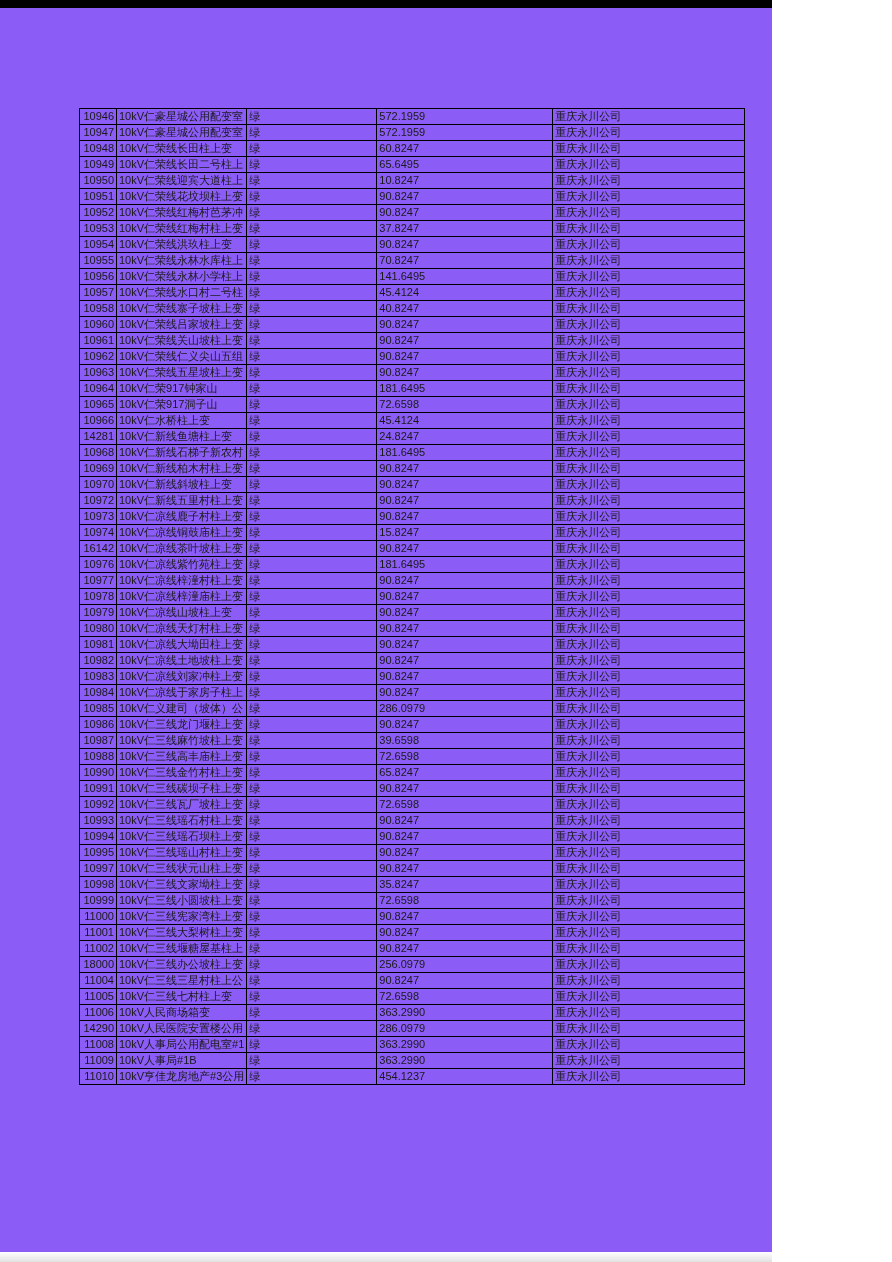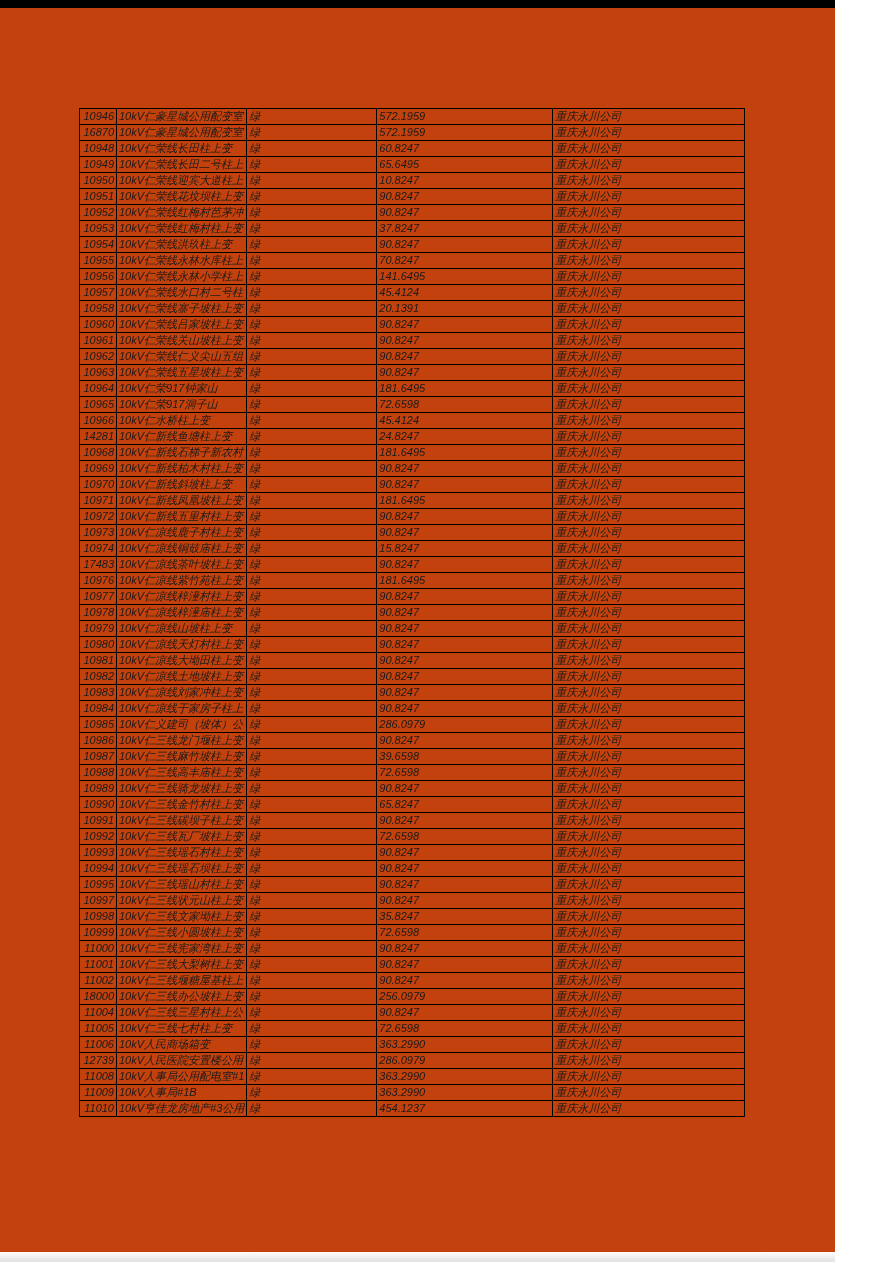--- a/index.html
+++ b/index.html
@@ -3,25 +3,24 @@
 <meta charset="utf-8">
 <style>
   html, body {
     margin: 0;
     padding: 0;
     background: #ffffff;
     font-family: "Liberation Sans", "DejaVu Sans", sans-serif;
   }
   .page {
     position: relative;
-    width: 835px;
+    width: 772px;
     height: 1262px;
-    background: #c2410c;
+    background: #8b5cf6;
     overflow: hidden;
-    font-style: italic;
   }
   .top-bar {
     position: absolute;
     top: 0;
     left: 0;
     width: 892px;
     height: 8px;
     background: #000000;
   }
   .bottom-edge {
@@ -69,21 +68,21 @@
   <table class="data-table">
     <tbody>
         <tr>
     <td class="col-id">10946</td>
     <td class="col-name">10kV仁豪星城公用配变室</td>
     <td class="col-status">绿</td>
     <td class="col-value">572.1959</td>
     <td class="col-company">重庆永川公司</td>
   </tr>
         <tr>
-    <td class="col-id">16870</td>
+    <td class="col-id">10947</td>
     <td class="col-name">10kV仁豪星城公用配变室</td>
     <td class="col-status">绿</td>
     <td class="col-value">572.1959</td>
     <td class="col-company">重庆永川公司</td>
   </tr>
         <tr>
     <td class="col-id">10948</td>
     <td class="col-name">10kV仁荣线长田柱上变</td>
     <td class="col-status">绿</td>
     <td class="col-value">60.8247</td>
@@ -149,21 +148,21 @@
     <td class="col-id">10957</td>
     <td class="col-name">10kV仁荣线水口村二号柱</td>
     <td class="col-status">绿</td>
     <td class="col-value">45.4124</td>
     <td class="col-company">重庆永川公司</td>
   </tr>
         <tr>
     <td class="col-id">10958</td>
     <td class="col-name">10kV仁荣线寨子坡柱上变</td>
     <td class="col-status">绿</td>
-    <td class="col-value">20.1391</td>
+    <td class="col-value">40.8247</td>
     <td class="col-company">重庆永川公司</td>
   </tr>
         <tr>
     <td class="col-id">10960</td>
     <td class="col-name">10kV仁荣线吕家坡柱上变</td>
     <td class="col-status">绿</td>
     <td class="col-value">90.8247</td>
     <td class="col-company">重庆永川公司</td>
   </tr>
         <tr>
@@ -230,27 +229,20 @@
     <td class="col-company">重庆永川公司</td>
   </tr>
         <tr>
     <td class="col-id">10970</td>
     <td class="col-name">10kV仁新线斜坡柱上变</td>
     <td class="col-status">绿</td>
     <td class="col-value">90.8247</td>
     <td class="col-company">重庆永川公司</td>
   </tr>
         <tr>
-    <td class="col-id">10971</td>
-    <td class="col-name">10kV仁新线凤凰坡柱上变</td>
-    <td class="col-status">绿</td>
-    <td class="col-value">181.6495</td>
-    <td class="col-company">重庆永川公司</td>
-  </tr>
-        <tr>
     <td class="col-id">10972</td>
     <td class="col-name">10kV仁新线五里村柱上变</td>
     <td class="col-status">绿</td>
     <td class="col-value">90.8247</td>
     <td class="col-company">重庆永川公司</td>
   </tr>
         <tr>
     <td class="col-id">10973</td>
     <td class="col-name">10kV仁凉线鹿子村柱上变</td>
     <td class="col-status">绿</td>
@@ -258,21 +250,21 @@
     <td class="col-company">重庆永川公司</td>
   </tr>
         <tr>
     <td class="col-id">10974</td>
     <td class="col-name">10kV仁凉线铜鼓庙柱上变</td>
     <td class="col-status">绿</td>
     <td class="col-value">15.8247</td>
     <td class="col-company">重庆永川公司</td>
   </tr>
         <tr>
-    <td class="col-id">17483</td>
+    <td class="col-id">16142</td>
     <td class="col-name">10kV仁凉线茶叶坡柱上变</td>
     <td class="col-status">绿</td>
     <td class="col-value">90.8247</td>
     <td class="col-company">重庆永川公司</td>
   </tr>
         <tr>
     <td class="col-id">10976</td>
     <td class="col-name">10kV仁凉线紫竹苑柱上变</td>
     <td class="col-status">绿</td>
     <td class="col-value">181.6495</td>
@@ -356,27 +348,20 @@
     <td class="col-company">重庆永川公司</td>
   </tr>
         <tr>
     <td class="col-id">10988</td>
     <td class="col-name">10kV仁三线高丰庙柱上变</td>
     <td class="col-status">绿</td>
     <td class="col-value">72.6598</td>
     <td class="col-company">重庆永川公司</td>
   </tr>
         <tr>
-    <td class="col-id">10989</td>
-    <td class="col-name">10kV仁三线骑龙坡柱上变</td>
-    <td class="col-status">绿</td>
-    <td class="col-value">90.8247</td>
-    <td class="col-company">重庆永川公司</td>
-  </tr>
-        <tr>
     <td class="col-id">10990</td>
     <td class="col-name">10kV仁三线金竹村柱上变</td>
     <td class="col-status">绿</td>
     <td class="col-value">65.8247</td>
     <td class="col-company">重庆永川公司</td>
   </tr>
         <tr>
     <td class="col-id">10991</td>
     <td class="col-name">10kV仁三线碳坝子柱上变</td>
     <td class="col-status">绿</td>
@@ -475,21 +460,21 @@
     <td class="col-company">重庆永川公司</td>
   </tr>
         <tr>
     <td class="col-id">11006</td>
     <td class="col-name">10kV人民商场箱变</td>
     <td class="col-status">绿</td>
     <td class="col-value">363.2990</td>
     <td class="col-company">重庆永川公司</td>
   </tr>
         <tr>
-    <td class="col-id">12739</td>
+    <td class="col-id">14290</td>
     <td class="col-name">10kV人民医院安置楼公用</td>
     <td class="col-status">绿</td>
     <td class="col-value">286.0979</td>
     <td class="col-company">重庆永川公司</td>
   </tr>
         <tr>
     <td class="col-id">11008</td>
     <td class="col-name">10kV人事局公用配电室#1</td>
     <td class="col-status">绿</td>
     <td class="col-value">363.2990</td>

